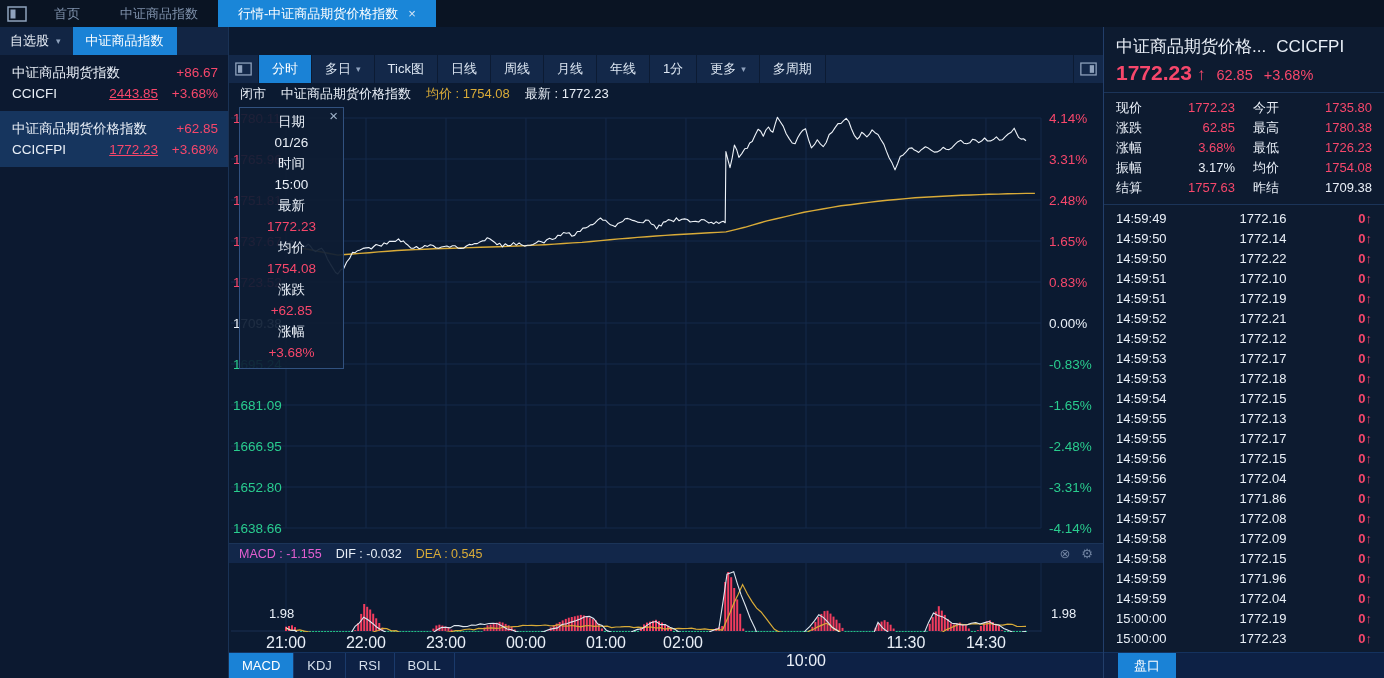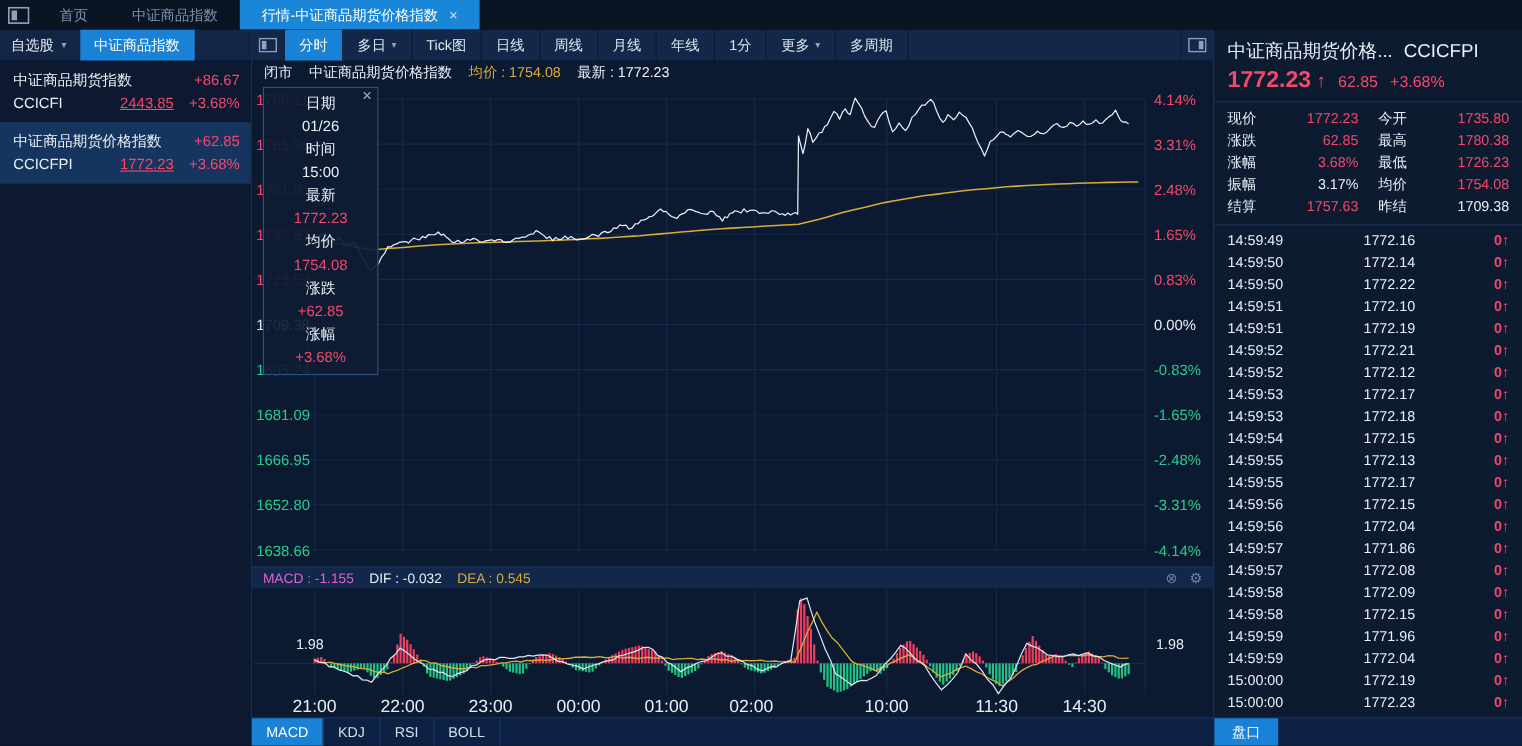--- a/index.html
+++ b/index.html
@@ -23,21 +23,21 @@
   .group-btn { background:#1a82d6; color:#fff; display:flex; align-items:center; padding:0 13px; font-size:13px; }
   .quote { padding:7px 10px 7px 12px; }
   .quote.selected { background:#16355e; }
   .q1,.q2 { display:flex; line-height:21px; font-size:13.5px; }
   .q1 .nm { flex:1; }
   .q2 .code { width:86px; }
   .q2 .price { flex:1; text-align:right;text-decoration:underline; }
   .q1 .chg,.q2 .pct { width:60px; text-align:right; }
 
   .center { flex:1; min-width:0; display:flex; flex-direction:column; background:#0b1a31; border-left:1px solid #1a3255; border-right:1px solid #223e6a; }
-  .toolbar { height:28px; background:#132849; display:flex; align-items:stretch; flex:none; }
+  .toolbar { height:28px; background:#132849; display:flex; align-items:stretch; flex:none;margin-top:28px; }
   .tb-icon { width:30px; display:flex; align-items:center; justify-content:center; border-right:1px solid #0c1b33; }
   .tb-icon.last { border-right:none; border-left:1px solid #0c1b33; }
   .tb-cell { display:flex; align-items:center; gap:5px; padding:0 13px; border-right:1px solid #0c1b33; color:#dce6f2; }
   .tb-cell.active { background:#1a82d6; color:#fff; }
   .tb-spacer { flex:1; }
   .tb-link { display:flex; align-items:center; padding:0 11px; color:#e2eaf4; }
 
   .statusbar { height:22px; display:flex; align-items:center; gap:15px; padding-left:11px; flex:none; }
 
   .chartwrap { position:relative; height:438px; flex:none; }
@@ -66,21 +66,21 @@
   .rp-row { display:flex; height:20px; line-height:20px; }
   .rp-row .lbl { width:44px; }
   .rp-row .val { flex:1; text-align:right; }
   .rp-row .lbl2 { width:44px; margin-left:18px; }
   .ticklist { flex:1; padding:4px 12px 0; overflow:hidden; }
   .tick-row { display:flex; height:20px; line-height:20px; }
   .tick-row .t { width:72px; }
   .tick-row .p { flex:1; text-align:center; }
   .tick-row .v { width:34px; text-align:right; font-weight:bold; }
   .rp-bottom { height:26px; background:#0d2145; border-top:1px solid #14325e; display:flex; flex:none; }
-  .pk-btn { width:58px; background:#1a82d6; color:#fff; display:flex; align-items:center; justify-content:center; }
+  .pk-btn { width:58px; margin-left:14px; background:#1a82d6; color:#fff; display:flex; align-items:center; justify-content:center; }
 </style>
 </head>
 <body>
 
 <div class="topbar">
   <div class="win-icon">
     <svg width="20" height="16" viewBox="0 0 20 16">
         <rect x="1" y="1" width="18" height="14" fill="none" stroke="#8fa2bd" stroke-width="1.5"></rect>
         <rect x="3.5" y="3.5" width="5" height="9" fill="#8fa2bd"></rect>
       </svg>
@@ -537,21 +537,21 @@
         <text x="822" y="55" fill="#e9eff7" font-size="13" font-family="Liberation Sans, sans-serif">1.98</text>
       </svg>
 
     <div class="xaxis" id="xAxis">
         <span style="left: 57px;">21:00</span>
         <span style="left: 136.994px;">22:00</span>
         <span style="left: 216.988px;">23:00</span>
         <span style="left: 296.982px;">00:00</span>
         <span style="left: 376.976px;">01:00</span>
         <span style="left: 454px;">02:00</span>
-        <span style="left: 576.998px;">10:00</span>
+        <span style="left: 576.998px; margin-top: 18px;">10:00</span>
         <span style="left: 676.972px;">11:30</span>
         <span style="left: 756.966px;">14:30</span>
       </div>
 
     <div class="indtabs" id="indTabs">
         <div class="ind-tab active">MACD</div>
         <div class="ind-tab">KDJ</div>
         <div class="ind-tab">RSI</div>
         <div class="ind-tab">BOLL</div>
       </div>

